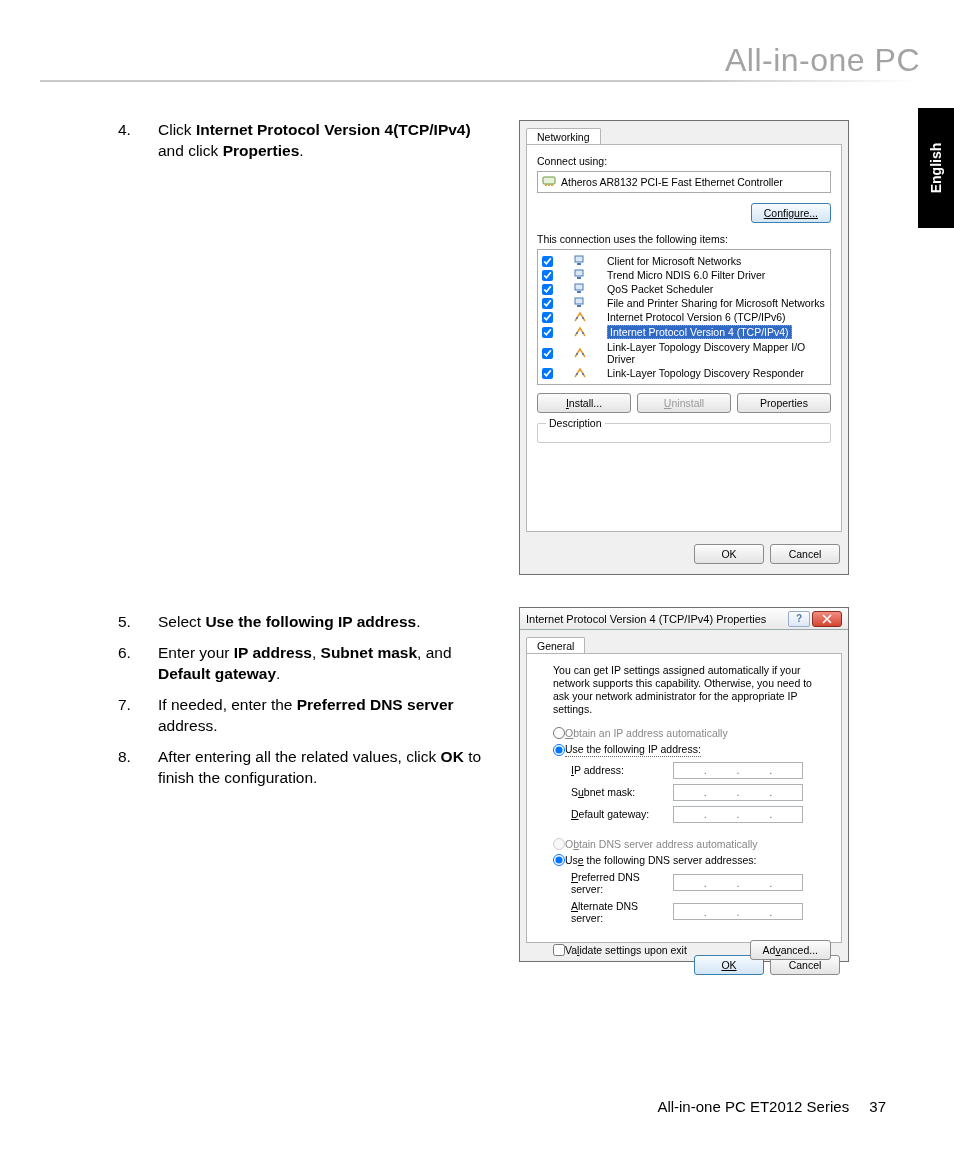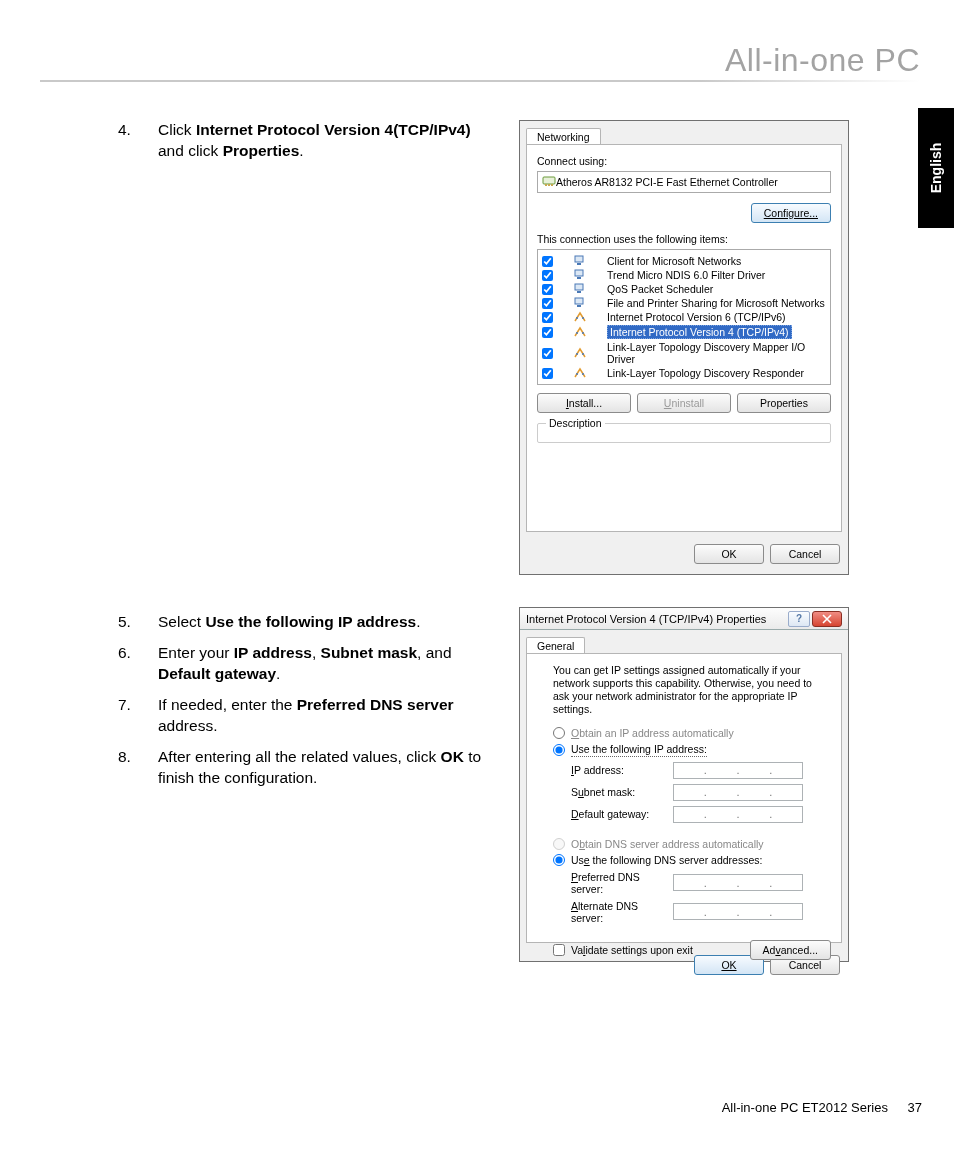--- a/index.html
+++ b/index.html
@@ -27,21 +27,21 @@
   
   .dlg { position: absolute; border: 1px solid #707070; background: #f0f0f0; font-family: Tahoma, "Segoe UI", sans-serif; font-size: 10.5px; }
   .dlg1 { top: 120px; left: 519px; width: 330px; height: 455px; }
   .dlg-title { height: 22px; background: linear-gradient(#fdfefe,#e7eef6); border-bottom: 1px solid #9aa; display: flex; align-items: center; padding: 0 6px; font-size: 11px; }
   .dlg-title .ic { width:14px; height:14px; margin-right:5px; display:inline-flex; align-items:center; justify-content:center; }
   .close-btn { margin-left:auto; width:34px; height:16px; border-radius:3px; background: linear-gradient(#f08d84,#d64531); border:1px solid #8a2e23; color:#fff; display:flex; align-items:center; justify-content:center; font-weight:bold; font-size:10px; }
   .tabbar { padding: 6px 6px 0 6px; }
   .tab { display:inline-block; background:#fff; border:1px solid #b5b5b5; border-bottom:none; padding:2px 10px; font-size:10.5px; border-radius:2px 2px 0 0; position:relative; top:1px; }
   .panel { margin: 0 6px 6px 6px; background:#fff; border:1px solid #b5b5b5; padding:10px 10px; }
 
-  .field-box { border:1px solid #aaa; background:#fff; padding:3px 4px; display:flex; align-items:center; margin:4px 0 10px 0; }
+  .field-box { border:1px solid #aaa; background:#fff; padding:3px 4px; display:flex; align-items:center; gap:5px; margin:4px 0 10px 0; }
   .btn { display:inline-flex; align-items:center; justify-content:center; height:20px; padding:0 12px; background:linear-gradient(#fcfcfc,#e4e4e4); border:1px solid #8b8b8b; border-radius:3px; font-size:10.5px; }
   .btn.primary { border-color:#3c7fb1; background:linear-gradient(#f7fbff,#d3e5f5);text-decoration:underline; }
   .btn.disabled { color:#9a9a9a; }
 
   .itemlist { border:1px solid #aaa; background:#fff; padding:4px 4px; margin:4px 0 8px 0; }
   .itemlist .row { display:flex; align-items:center; gap:20px; padding:1px 0; }
   .itemlist .row input[type=checkbox] { width:11px; height:11px; }
   .itemlist .row .ic { width:14px; height:12px; display:inline-flex; align-items:center; justify-content:center; }
   .itemlist .row.sel span.lbl { background:#316ac5; color:#fff; padding:0 2px; border:1px dotted #7aa3e0; }
 
@@ -51,29 +51,29 @@
   .btnrow { display:flex; gap:6px; }
 
   .dlg-footer { display:flex; justify-content:flex-end; gap:6px; padding:6px 8px; }
 
   
   .dlg2 { top: 607px; left: 519px; width: 330px; height: 355px; }
   .dlg2 .dlg-title { background: linear-gradient(#fdfdfd,#eaeaea); }
   .title-btns { margin-left:auto; display:flex; gap:2px; }
   .help-btn { width:22px; height:16px; border-radius:2px; background: linear-gradient(#fafcff,#dde7f3); border:1px solid #9aaccb; color:#5578a6; display:flex; align-items:center; justify-content:center; font-weight:bold; font-size:10px; }
 
-  .radio-row, .check-row { display:flex; align-items:center; gap:6px; margin:4px 0; }
+  .radio-row, .check-row { display:flex; align-items:center; gap:0; margin:4px 0; }
   .radio-row input, .check-row input { width:12px; height:12px; }
   .dotted { border-bottom:1px dotted #666; padding-bottom:1px; }
 
   .ip-row { display:flex; align-items:center; margin:5px 0; }
   .ip-row .lab { width:120px; padding-left:18px; }
   .ip-field { border:1px solid #adb2b5; background:#fff; width:130px; height:17px; display:flex; align-items:center; justify-content:space-evenly; color:#777; font-size:11px; }
 
-  .page-footer { position:absolute; bottom:40px; right:32px; font-size:13px; }
+  .page-footer { position:absolute; bottom:40px; right:68px; font-size:15px; }
   .page-footer .pn { margin-left:16px; }
 
   svg { overflow: visible; }
 </style>
 </head>
 <body>
 
 <div class="header-rule"></div>
 <div class="product-title">All-in-one PC</div>
 

